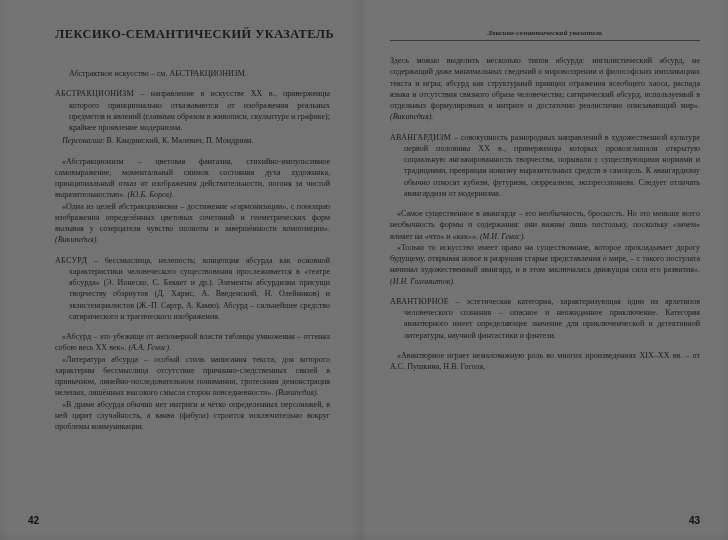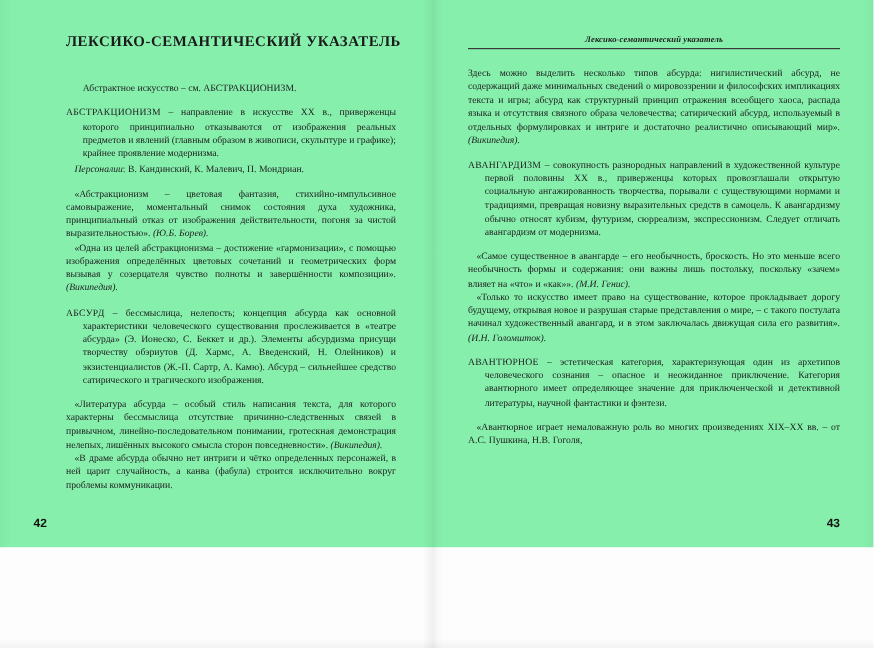--- a/index.html
+++ b/index.html
@@ -19,22 +19,22 @@
 
   
   .spread {
     position: absolute;
     inset: 0;
     display: flex;
     background: #fdfdfd;
   }
   .page {
     position: relative;
-    height: 456px;
-    background: #86efac;
+    height: 540px;
+    background: #737373;
     box-sizing: border-box;
   }
   .page-left  { width: 360px; padding: 0 30px 0 55px; }
   .page-right { width: 368px; padding: 0 28px 0 30px; }
 
   
   .gutter {
     position: absolute;
     top: 0;
     left: 352px;
@@ -174,20 +174,21 @@
       <p class="persons"><span class="it">Персоналии</span><span>: В. Кандинский, К. Малевич, П. Мондриан.</span></p>
 
       <div class="quote-group">
         <p class="quote"><span>«Абстракционизм – цветовая фантазия, стихийно-импульсивное самовыражение, моментальный снимок состояния духа художника, принципиальный отказ от изображения действительности, погоня за чистой выразительностью».</span> <span class="src">(Ю.Б. Борев).</span></p>
         <p class="quote"><span>«Одна из целей абстракционизма – достижение «гармонизации», с помощью изображения определённых цветовых сочетаний и геометрических форм вызывая у созерцателя чувство полноты и завершённости композиции».</span> <span class="src">(Википедия).</span></p>
       </div>
 
       <p class="entry"><span class="headword">АБСУРД</span><span> – бессмыслица, нелепость; концепция абсурда как основной характеристики человеческого существования прослеживается в «театре абсурда» (Э. Ионеско, С. Беккет и др.). Элементы абсурдизма присущи творчеству обэриутов (Д. Хармс, А. Введенский, Н. Олейников) и экзистенциалистов (Ж.-П. Сартр, А. Камю). Абсурд – сильнейшее средство сатирического и трагического изображения.</span></p>
 
       <div class="quote-group spaced-top">
+        <p class="quote"><span>«Абсурд – это убежище от непомерной власти таблицы умножения – оттенял собою весь XX век».</span> <span class="src">(А.А. Генис).</span></p>
         <p class="quote"><span>«Литература абсурда – особый стиль написания текста, для которого характерны бессмыслица отсутствие причинно-следственных связей в привычном, линейно-последовательном понимании, гротескная демонстрация нелепых, лишённых высокого смысла сторон повседневности».</span> <span class="src">(Википедия).</span></p>
         <p class="quote"><span>«В драме абсурда обычно нет интриги и чётко определенных персонажей, в ней царит случайность, а канва (фабула) строится исключительно вокруг проблемы коммуникации.</span></p>
       </div>
 
     </div>
 
     <div class="folio folio-left">42</div>
 
     <div class="edge-shade edge-left"></div>
   </div>

